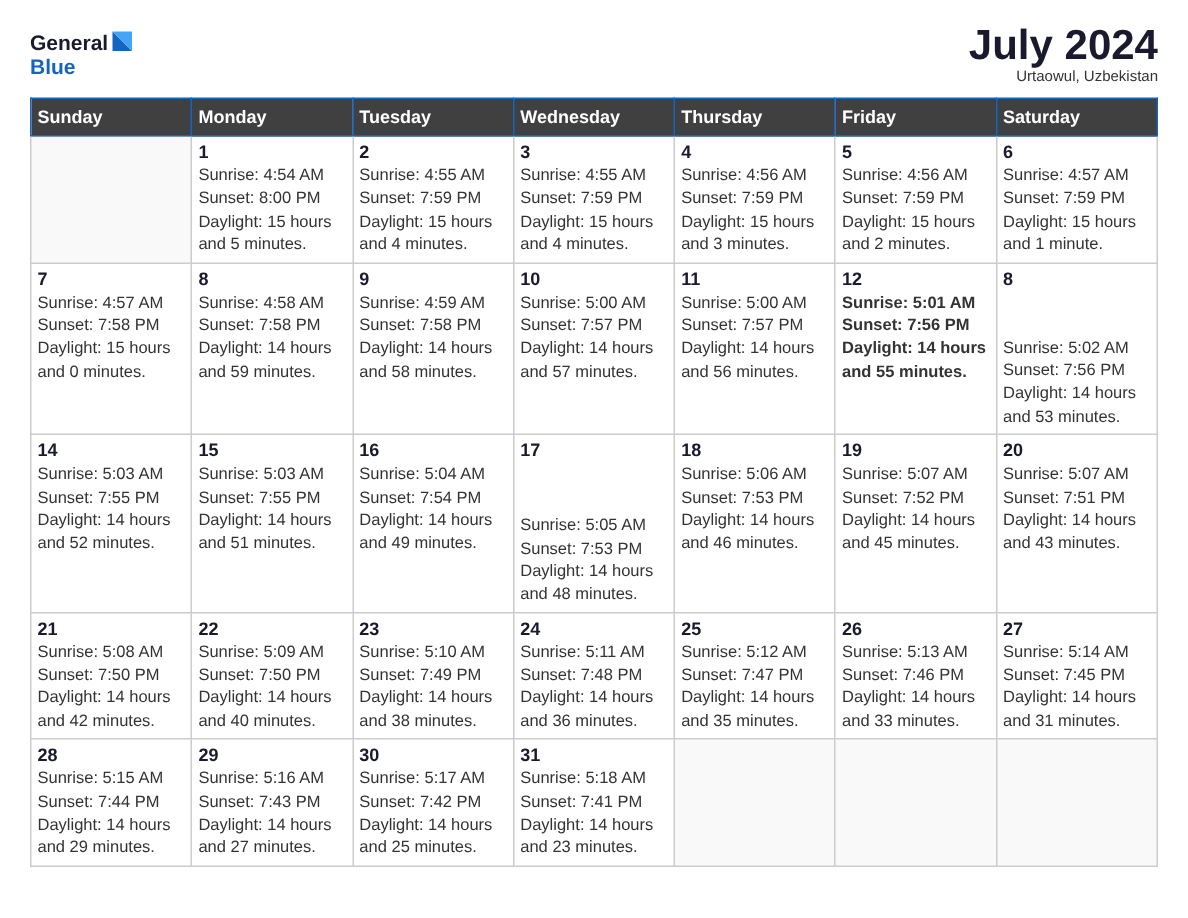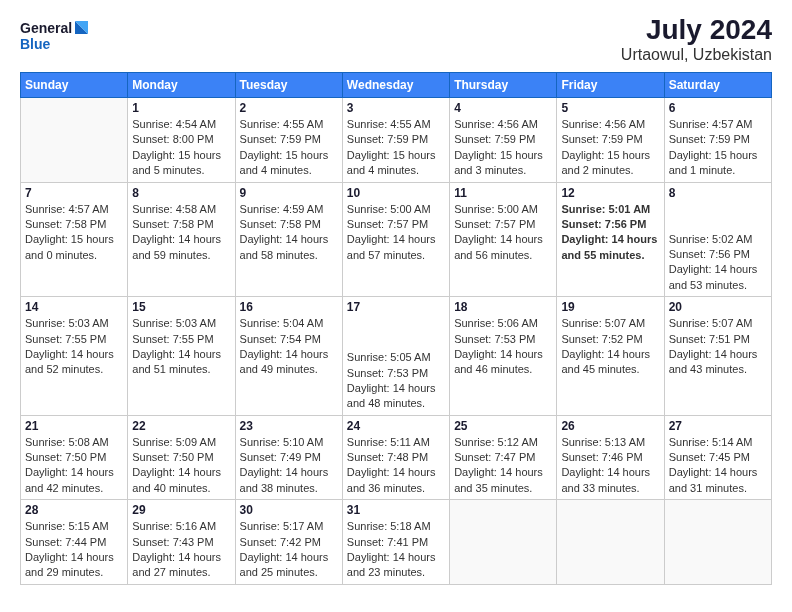--- a/index.html
+++ b/index.html
@@ -31,32 +31,32 @@
     .title-block {
       text-align: right;
     }
     .month-title {
       font-size: 28px;
       font-weight: bold;
       color: #1a1a2e;
       line-height: 1;
     }
     .location {
-      font-size: 16px;
+      font-size: 10px;
       color: #333;
       margin-top: 2px;
     }
     .calendar {
       flex: 1;
       border-collapse: collapse;
       width: 100%;
       table-layout: fixed;
     }
     .calendar thead tr th {
-      background-color: #3b82f6;
+      background-color: #404040;
       color: #fff;
       font-size: 12px;
       font-weight: bold;
       padding: 5px 4px;
       text-align: left;
       border: 1px solid #1565c0;
     }
     .calendar tbody tr td {
       border: 1px solid #ccc;
       vertical-align: top;

